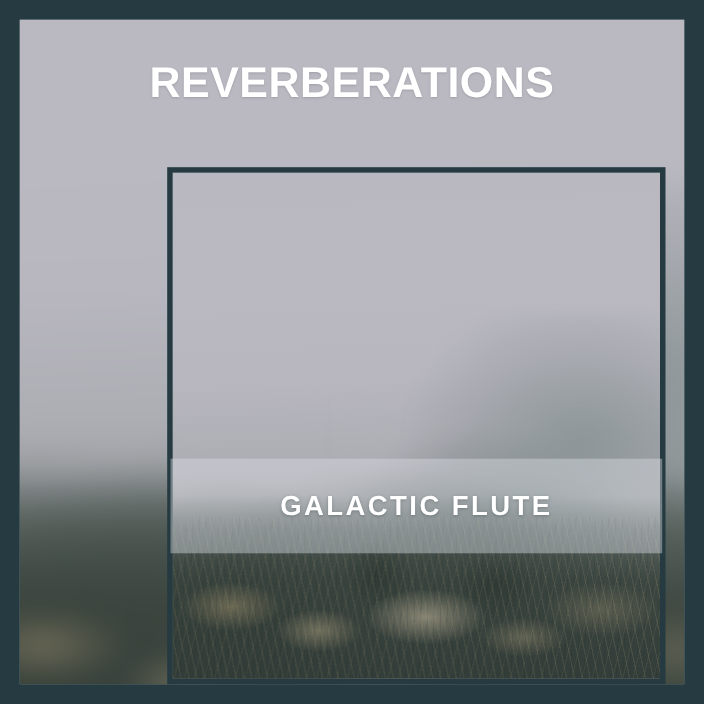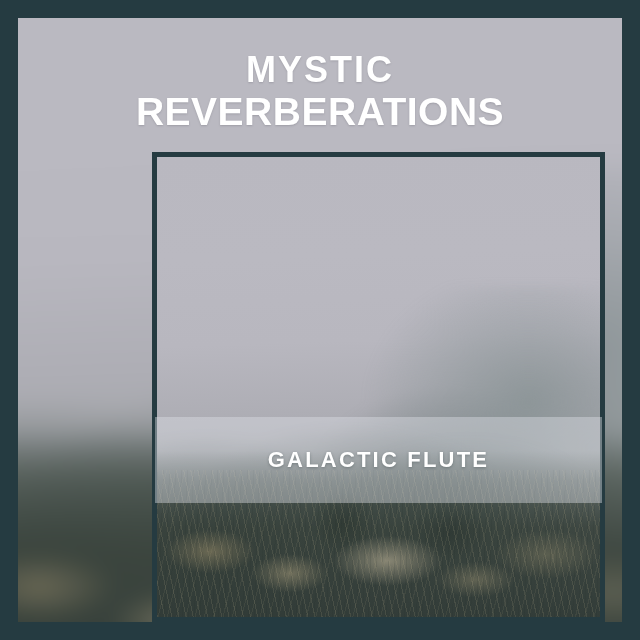--- a/index.html
+++ b/index.html
@@ -294,21 +294,21 @@
     flex-direction: column;
     align-items: center;
     justify-content: center;
     pointer-events: none;
   }
   .subtitle-line {
     color: #ffffff;
     font-family: "Liberation Sans", sans-serif;
     font-weight: 700;
     text-transform: uppercase;
-    font-size: 22px;
+    font-size: 25px;
     letter-spacing: 2.2px;
     line-height: 1.22;
     text-shadow: 0 1px 3px rgba(40,54,58,0.35);
   }
 </style>
 </head>
 <body>
 
 <div class="cover">
 
@@ -364,21 +364,20 @@
           <div class="sleeve" style="left:18%; top:62%; width:30%; height:26%;"></div>
           <div class="hand" style="left:43%; top:78%; width:10%; height:7%;"></div>
           <div class="jeans" style="left:12%; top:80%; width:40%; height:20%;"></div>
           <div class="jeans2" style="left:8%; top:86%; width:32%; height:14%;"></div>
         </div>
       </div>
     </div>
   </div>
 
   <div class="title-block">
-    <span class="title-line title-line-1">MYSTIC</span>
     <span class="title-line title-line-2">REVERBERATIONS</span>
   </div>
 
   <div class="subtitle-band">
     <span class="subtitle-line">GALACTIC FLUTE</span>
   </div>
 
 </div>
 
 </body></html>

